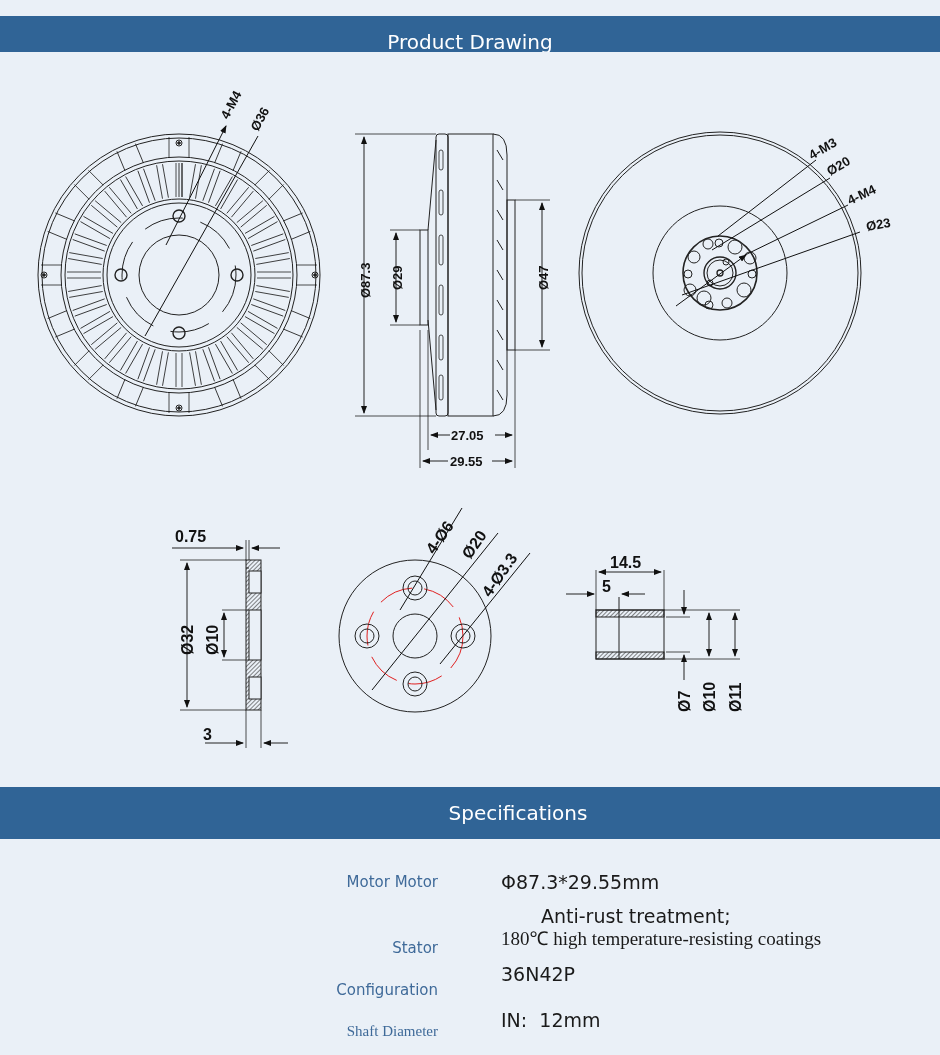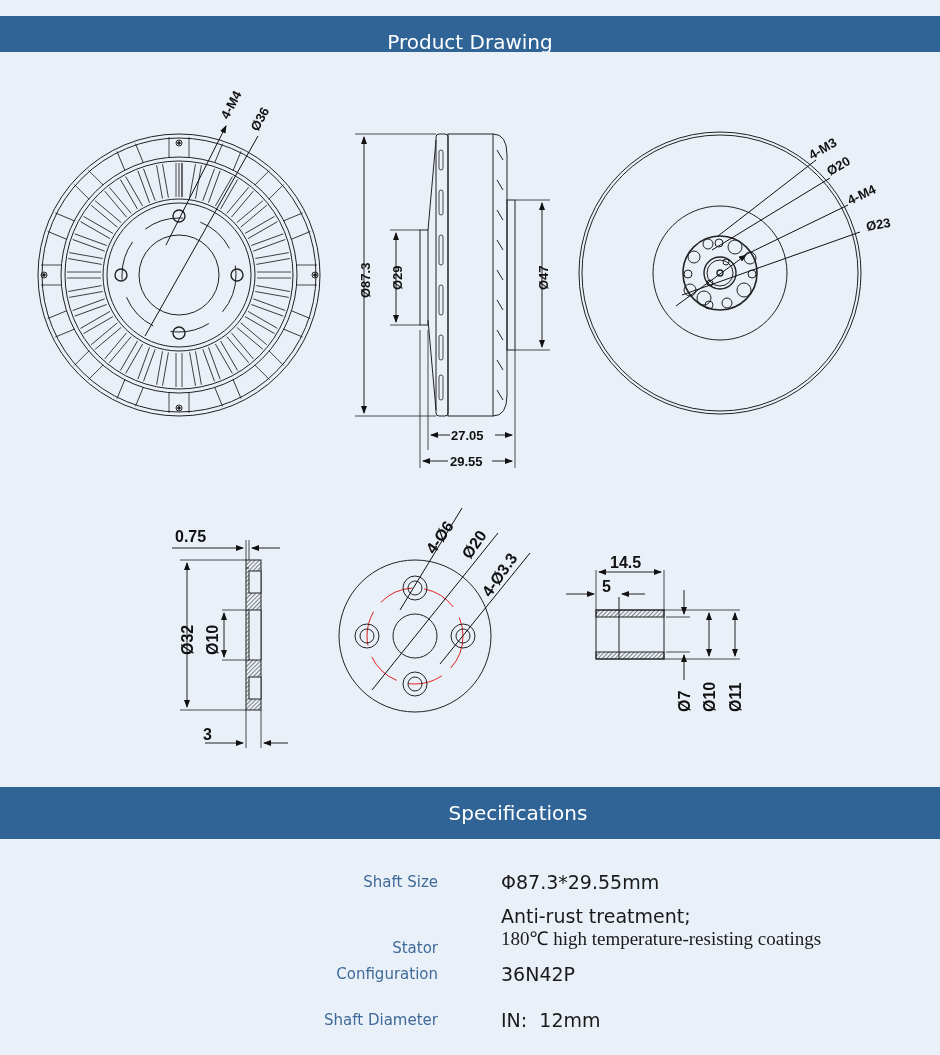--- a/index.html
+++ b/index.html
@@ -280,29 +280,29 @@
     <text x="715" y="712" font-size="16" transform="rotate(-90 715 712)" stroke="none">Ø10</text>
     <text x="741" y="712" font-size="16" transform="rotate(-90 741 712)" stroke="none">Ø11</text>
   </g>
 </svg>
 </div>
 
 <div class="banner mid">Specifications</div>
 
 <div class="specs">
   <div class="spec-row" style="top:34px;">
-    <span class="spec-label" style="top:0;">Shaft Size</span>
+    <span class="spec-label" style="top:0;">Motor Motor</span>
     <span class="spec-value" style="top:-2px;">Φ87.3*29.55mm</span>
   </div>
   <div class="spec-row" style="top:80px;">
     <span class="spec-label" style="top:0;margin-top:20px;">Stator</span>
-    <span class="spec-value" style="top:-14px;">Anti-rust treatment;</span>
+    <span class="spec-value" style="top:-14px;margin-left:40px;">Anti-rust treatment;</span>
     <span class="spec-value" style="top:9px;font-family:Liberation Serif, serif;">180℃ high temperature-resisting coatings</span>
   </div>
   <div class="spec-row" style="top:126px;">
-    <span class="spec-label" style="top:0;">Configuration</span>
+    <span class="spec-label" style="top:16px;">Configuration</span>
     <span class="spec-value" style="top:-2px;">36N42P</span>
   </div>
   <div class="spec-row" style="top:172px;">
-    <span class="spec-label" style="top:0;">Shaft Diameter</span>
+    <span class="spec-label" style="top:12px;font-family:Liberation Serif, serif;">Shaft Diameter</span>
     <span class="spec-value" style="top:-2px;white-space:pre;">IN:  12mm</span>
   </div>
 </div>
 
 </body></html>

